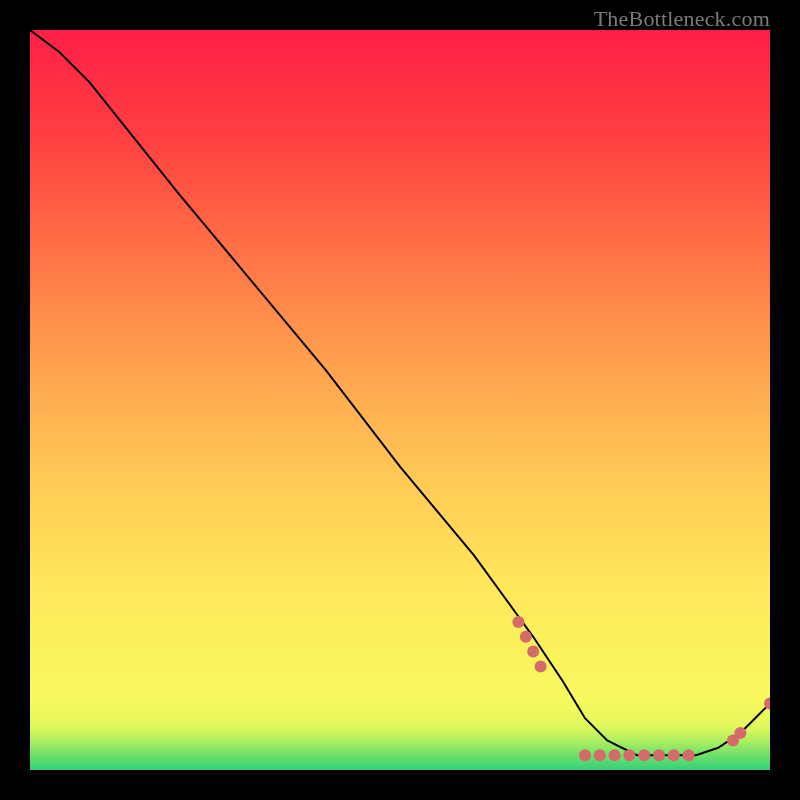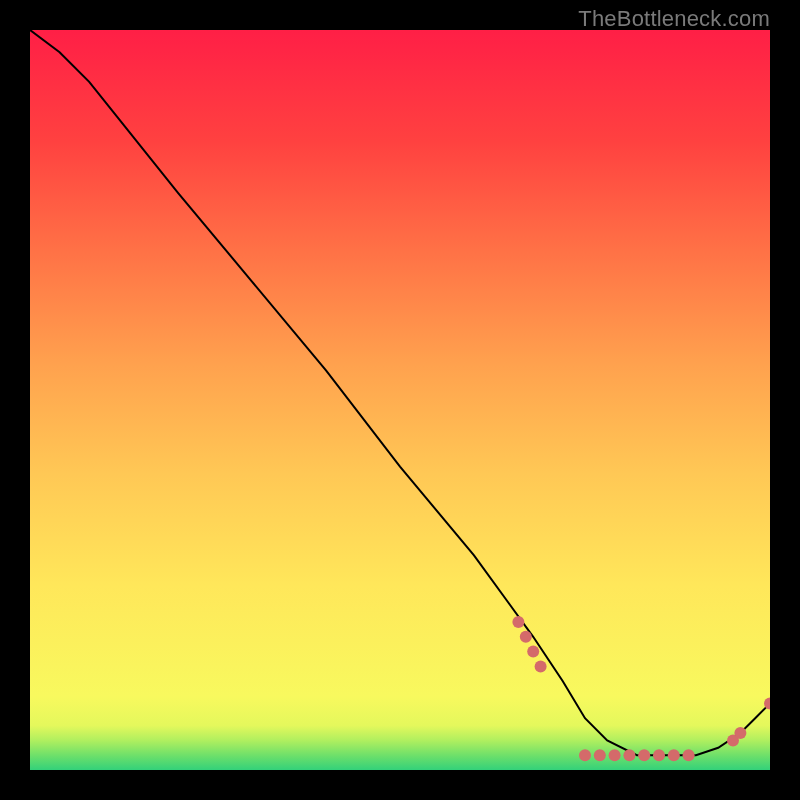--- a/index.html
+++ b/index.html
@@ -14,21 +14,21 @@
     position: absolute;
     left: 30px;
     top: 30px;
     width: 740px;
     height: 740px;
   }
   .watermark {
     position: absolute;
     top: 6px;
     right: 30px;
-    font-family: Liberation Sans, sans-serif;
+    font-family: Liberation Serif, serif;
     font-size: 22px;
     color: #7a7a7a;
     letter-spacing: 0.2px;
   }
   svg { display: block; }
 </style>
 </head>
 <body>
 
 <div class="frame">

